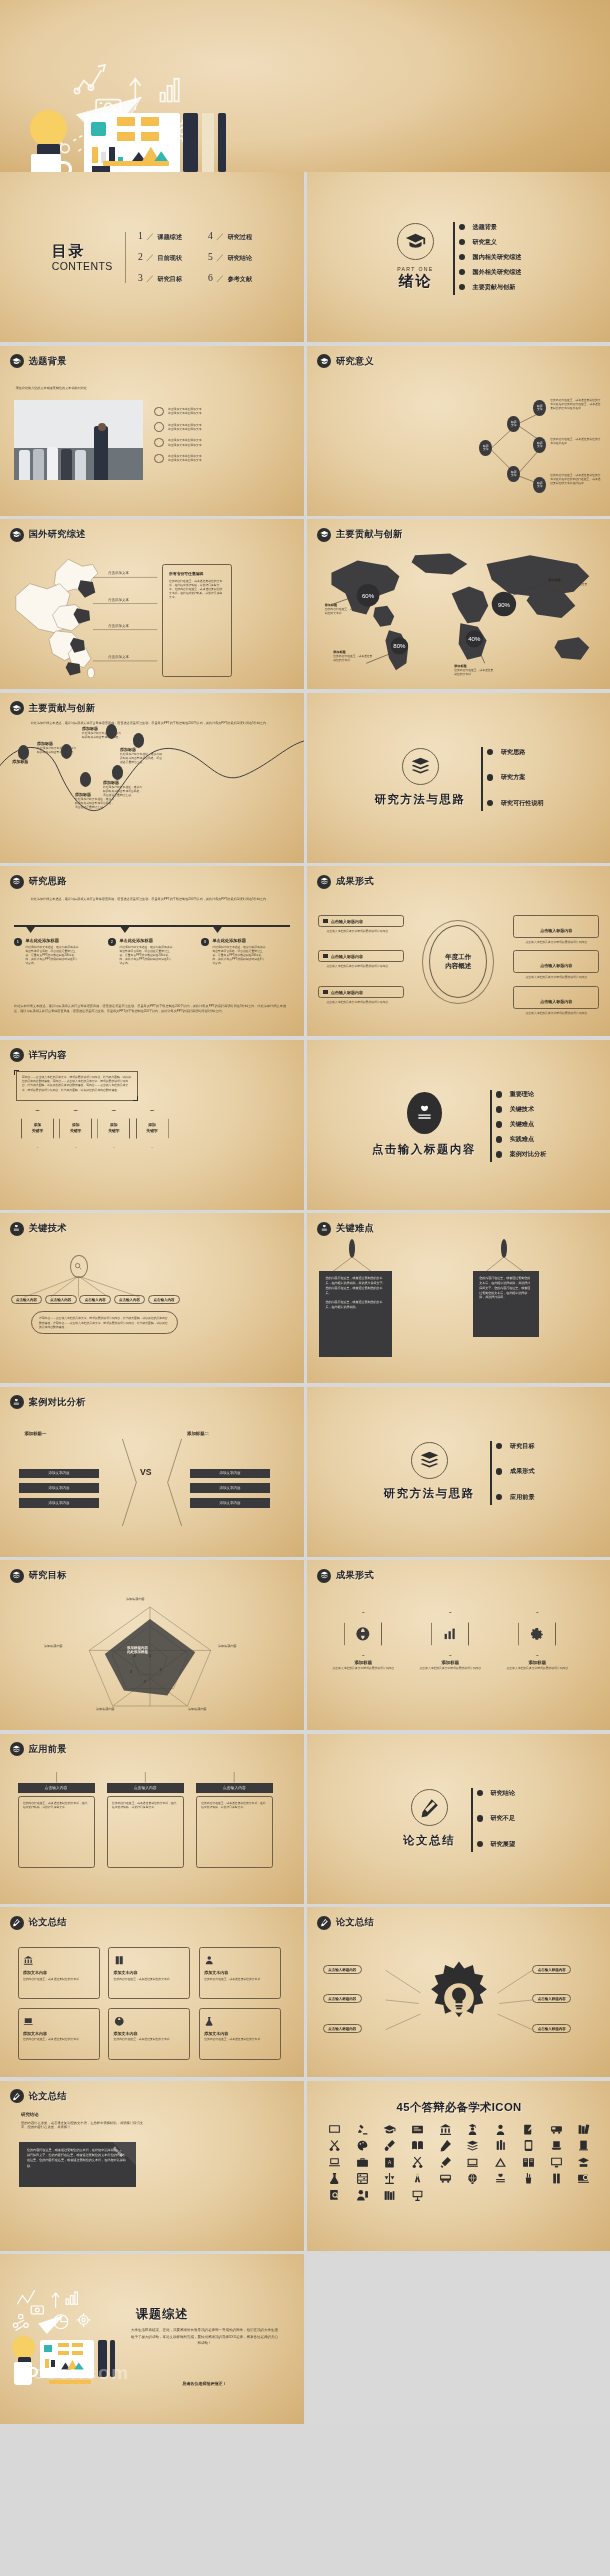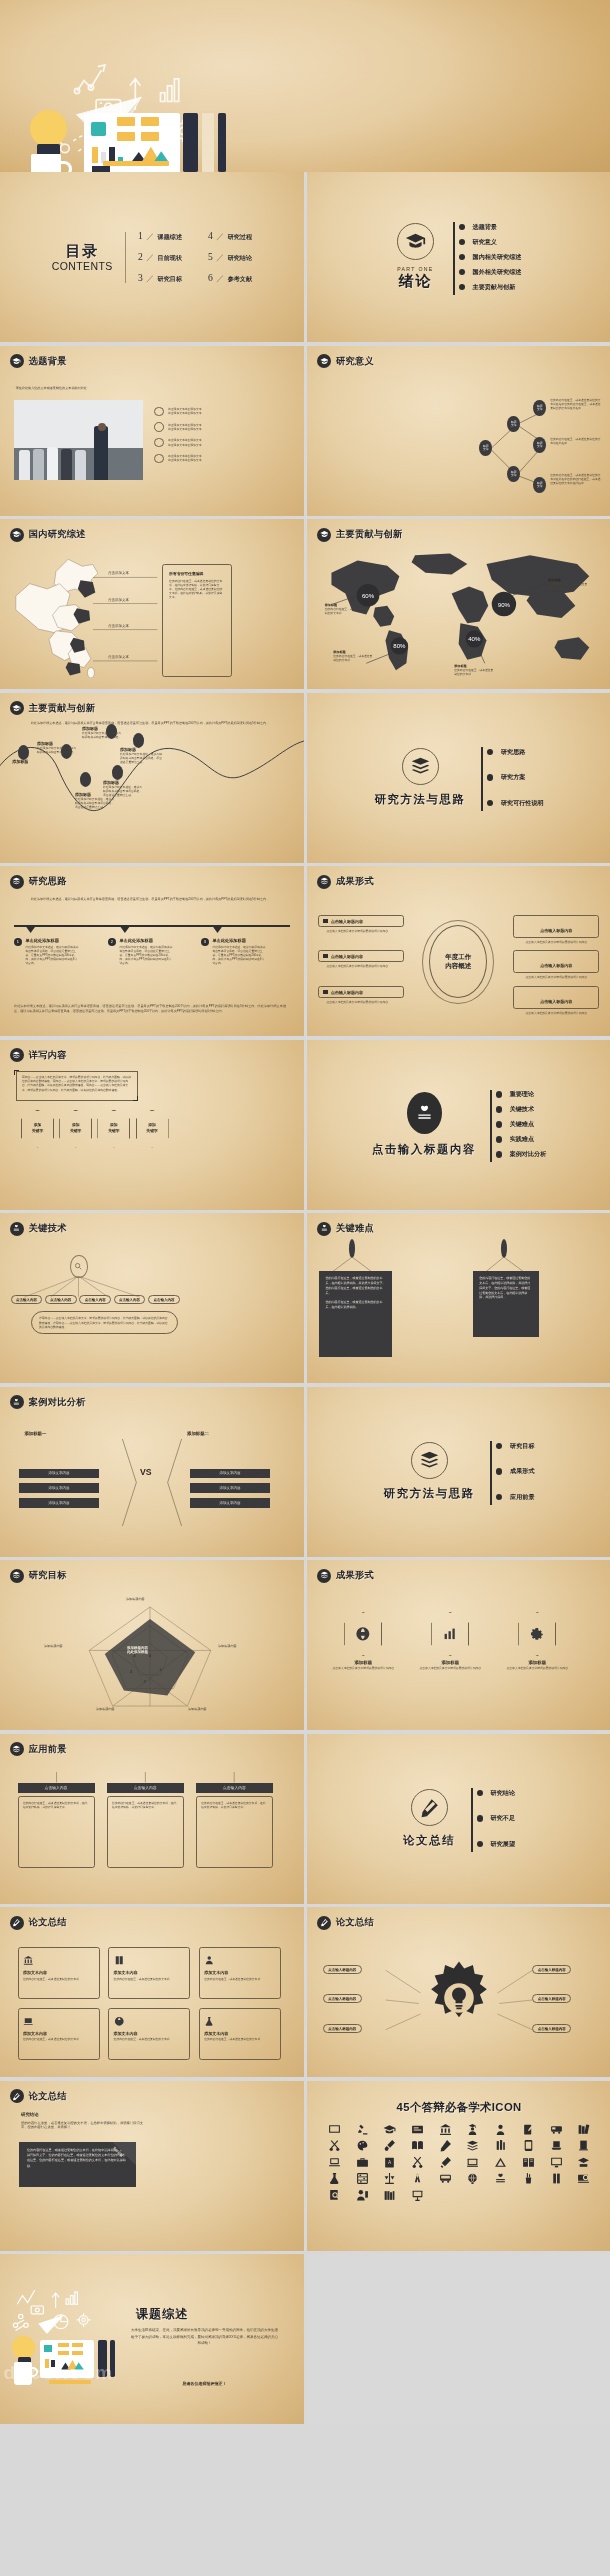--- a/index.html
+++ b/index.html
@@ -70,21 +70,21 @@
   .sl-title { font-size:9.2px; font-weight:bold; color:#24252a; letter-spacing:0.3px;
     text-shadow:0.9px 0.9px 0 rgba(255,255,255,.4); }
 
   .para { font-size:3.1px; line-height:1.55; color:#4a4337; text-align:justify; }
   .tiny { font-size:2.8px; line-height:1.5; color:#4a4337; }
   .mini { font-size:3.5px; color:#3b372f; }
 
   
   .toc { position:absolute; left:0; top:0; width:100%; height:100%;
          display:flex; align-items:center; justify-content:center; gap:12.2px; }
-  .toc-left { text-align:center; }
+  .toc-left { text-align:left; }
   .toc-cn { font-size:15px; font-weight:bold; color:#23252b; letter-spacing:1.7px;
             text-shadow:0.9px 0.9px 0 rgba(255,255,255,.5); }
   .toc-en { font-size:10.5px; color:#23252b; letter-spacing:0.4px; margin-top:-1.7px; }
   .toc-div { width:0.9px; height:51px; background:#6b5c44; opacity:.6; }
   .toc-cols { display:flex; gap:26px; }
   .toc-col { display:flex; flex-direction:column; gap:8.7px; }
   .toc-item { display:flex; align-items:baseline; gap:3.5px; }
   .toc-num { font-size:9.6px; color:#2d2f36; font-family:"Liberation Serif",serif; }
   .toc-slash { color:#7a6a52; font-size:7.9px; }
   .toc-txt { font-size:6.1px; font-weight:bold; color:#2d2f36; }
@@ -125,21 +125,21 @@
   .ph-p{position:absolute;bottom:10.5px;border-radius:2.6px 2.6px 0 0;}
 
   .cnmap, .wmap { display:block; }
   .big-cn { font-size:10.5px; font-weight:bold; color:#1f2026; letter-spacing:0.9px;
             text-shadow:0.9px 0.9px 0 rgba(255,255,255,.45); }
 
   .icon-grid { display:grid; grid-template-columns:repeat(10,1fr); gap:3.5px 1.7px; padding:0 14px; }
   .icon-grid svg { width:13px;height:13px;fill:#2d2d2f; display:block; margin:0 auto; }
 
   .wm { position:absolute; font-size:26px; color:rgba(255,255,255,.35); font-weight:bold;
-        letter-spacing:1.7px; pointer-events:none; }
+        letter-spacing:1.7px; pointer-events:none;margin-left:16px; }
 </style>
 </head>
 <body>
 
 <div class="page">
 
   <div class="cover">
 
     <svg class="cv-deco" style="left:33px;top:51px;width:288px;height:113px" viewBox="0 0 330 130">
       <g stroke="#ffffff" stroke-width="2" fill="none" opacity=".9">
@@ -371,21 +371,21 @@
     </div>
 
     <div class="row">
       <div class="slide">
         <div class="sl-head">
           <span class="sl-badge">
               <svg viewBox="0 0 24 24">
                 <path d="M12 3 1 8l11 5 9-4.1V15h2V8L12 3zM5 12.5V16c0 1.7 3.1 3 7 3s7-1.3 7-3v-3.5l-7 3.2-7-3.2z"></path>
               </svg>
             </span>
-          <span class="sl-title">国内研究综述</span>
+          <span class="sl-title">国外研究综述</span>
         </div>
         <svg class="cnmap" style="position:absolute;left:7px;top:35px;width:105px;height:124px" viewBox="0 0 120 142">
           <g fill="#fbf7ef" stroke="#8d7c60" stroke-width=".5">
             <path d="M70 6 l16 8 l12 -2 l6 10 l-8 8 l4 10 l-10 6 l-12 -6 l-14 4 l-10 -10 l2 -14 l14 -14z"></path>
             <path d="M10 48 l16 -14 l20 6 l14 -6 l12 12 l-4 14 l8 10 l-6 14 l-16 6 l-18 -4 l-14 -12 l-12 -10 z"></path>
             <path d="M60 60 l18 -2 l10 8 l-2 12 l-12 10 l-16 -4 l-6 -14z"></path>
             <path d="M56 88 l18 2 l10 10 l-4 14 l-14 8 l-14 -8 l-4 -16z"></path>
             <path d="M76 106 l14 2 l6 12 l-8 10 l-14 -4 l-4 -12z"></path>
           </g>
           <g fill="#3a3a3c">

